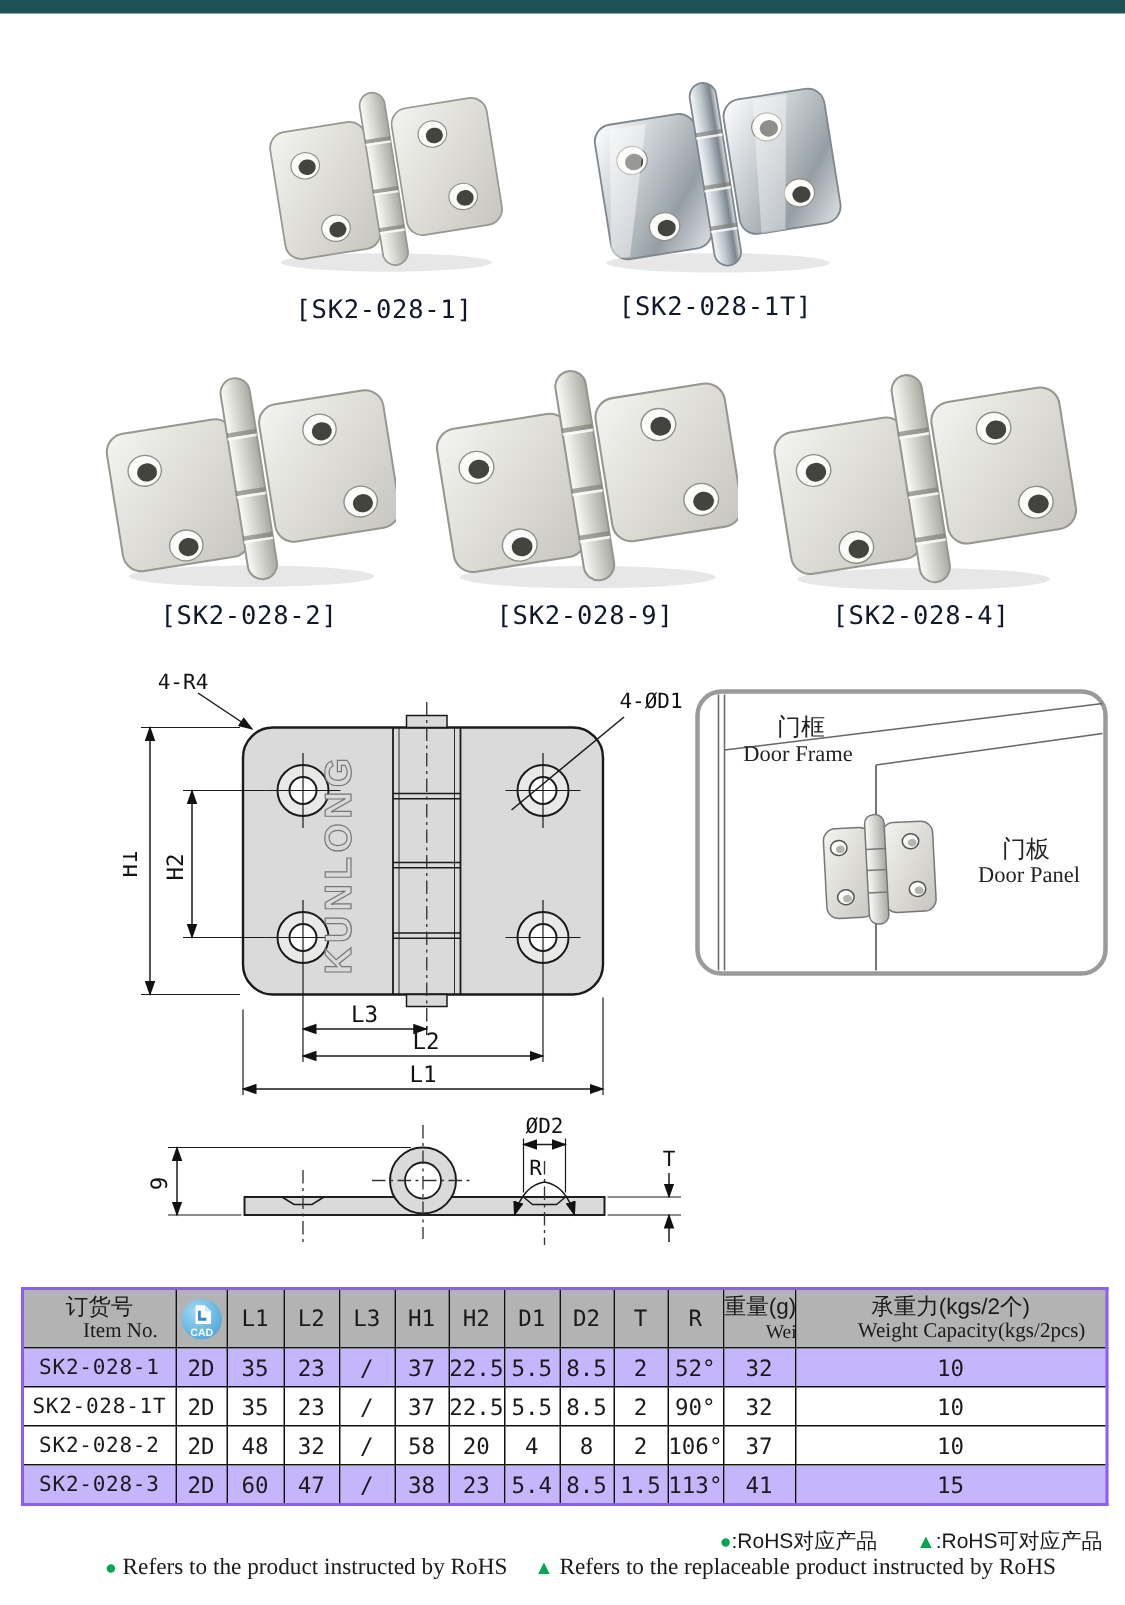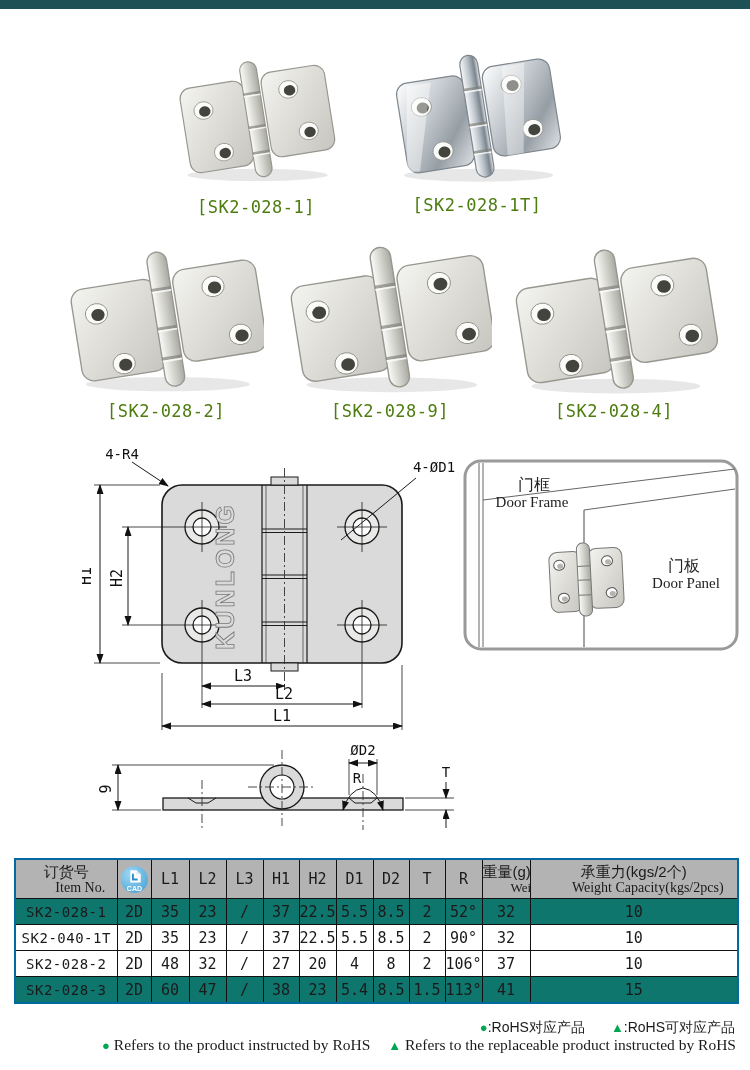--- a/index.html
+++ b/index.html
@@ -4,45 +4,45 @@
 <style>
   html,body{margin:0;padding:0;background:#fff;}
   .page{position:relative;width:750px;height:1070px;background:#ffffff;overflow:hidden;
         font-family:"Liberation Sans",sans-serif;color:#1a1a1a;}
   .topbar{position:absolute;left:0;top:0;width:750px;height:9px;background:#1d5156;}
   
   .product{position:absolute;display:flex;flex-direction:column;align-items:center;}
   .photo{width:100%;}
   .photo svg{display:block;width:100%;height:100%;}
   .plabel{margin-top:3px;font-family:"DejaVu Sans Mono",monospace;font-size:17px;
-          letter-spacing:.5px;color:#4d7c0f;white-space:nowrap;}
+          letter-spacing:.5px;color:#0f172a;white-space:nowrap;}
   
   .drawing{position:absolute;}
   .dt{font-family:"DejaVu Sans Mono",monospace;font-size:15px;fill:#111;}
   .sm{font-size:14px;}
   .brandtxt{font-family:"Liberation Sans",sans-serif;font-size:25px;font-weight:bold;
             letter-spacing:3px;fill:#dadada;stroke:#777;stroke-width:.8px;}
   .cjk{font-size:16px;fill:#222;font-family:"Liberation Sans",sans-serif;}
   .serif{font-family:"Liberation Serif",serif;font-size:15px;fill:#222;}
   
   table.spec{position:absolute;left:14px;top:858px;width:723px;border-collapse:collapse;
-             table-layout:fixed;text-align:center;font-size:15px;border:2px solid #0369a1;}
+             table-layout:fixed;text-align:center;font-size:15px;border:2px solid #8b5cf6;}
   table.spec th,table.spec td{border:1px solid #111;padding:0;overflow:hidden;white-space:nowrap;}
   table.spec thead th{background:#b3b3b3;height:38px;font-weight:normal;}
   table.spec tbody td{height:25px;}
-  tr.hl td{background:#0f766e;}
+  tr.hl td{background:#c4b5fd;}
   .mono{font-family:"DejaVu Sans Mono",monospace;}
   .h-cn{font-size:15px;line-height:17px;}
   .h-en{font-family:"Liberation Serif",serif;font-size:14px;line-height:16px;padding-left:28px;}
   .h-en.s{font-size:13px;}
   .c-item{font-family:"DejaVu Sans Mono",monospace;font-size:14px;letter-spacing:.5px;}
   .cadic{width:27px;height:27px;margin:0 auto;}
   
   .fn1{position:absolute;top:1019px;right:15px;font-size:14px;white-space:nowrap;}
-  .fn2{position:absolute;top:1036px;left:70px;right:14px;text-align:right;
+  .fn2{position:absolute;top:1036px;left:70px;right:14px;text-align:left;
        font-family:"Liberation Serif",serif;font-size:15.5px;white-space:nowrap;}
   .mk{color:#00a651;font-size:13px;}
   .sp{display:inline-block;width:26px;}
   .sp2{display:inline-block;width:14px;}
 </style>
 </head>
 <body>
 
 <div class="page">
 
@@ -441,41 +441,41 @@
           <td class="mono">37</td>
           <td class="mono">22.5</td>
           <td class="mono">5.5</td>
           <td class="mono">8.5</td>
           <td class="mono">2</td>
           <td class="mono">52°</td>
           <td class="mono">32</td>
           <td class="mono">10</td>
         </tr>
         <tr>
-          <td class="c-item">SK2-040-1T</td>
+          <td class="c-item">SK2-028-1T</td>
           <td class="mono">2D</td>
           <td class="mono">35</td>
           <td class="mono">23</td>
           <td class="mono">/</td>
           <td class="mono">37</td>
           <td class="mono">22.5</td>
           <td class="mono">5.5</td>
           <td class="mono">8.5</td>
           <td class="mono">2</td>
           <td class="mono">90°</td>
           <td class="mono">32</td>
           <td class="mono">10</td>
         </tr>
         <tr>
           <td class="c-item">SK2-028-2</td>
           <td class="mono">2D</td>
           <td class="mono">48</td>
           <td class="mono">32</td>
           <td class="mono">/</td>
-          <td class="mono">27</td>
+          <td class="mono">58</td>
           <td class="mono">20</td>
           <td class="mono">4</td>
           <td class="mono">8</td>
           <td class="mono">2</td>
           <td class="mono">106°</td>
           <td class="mono">37</td>
           <td class="mono">10</td>
         </tr>
         <tr class="hl">
           <td class="c-item">SK2-028-3</td>

